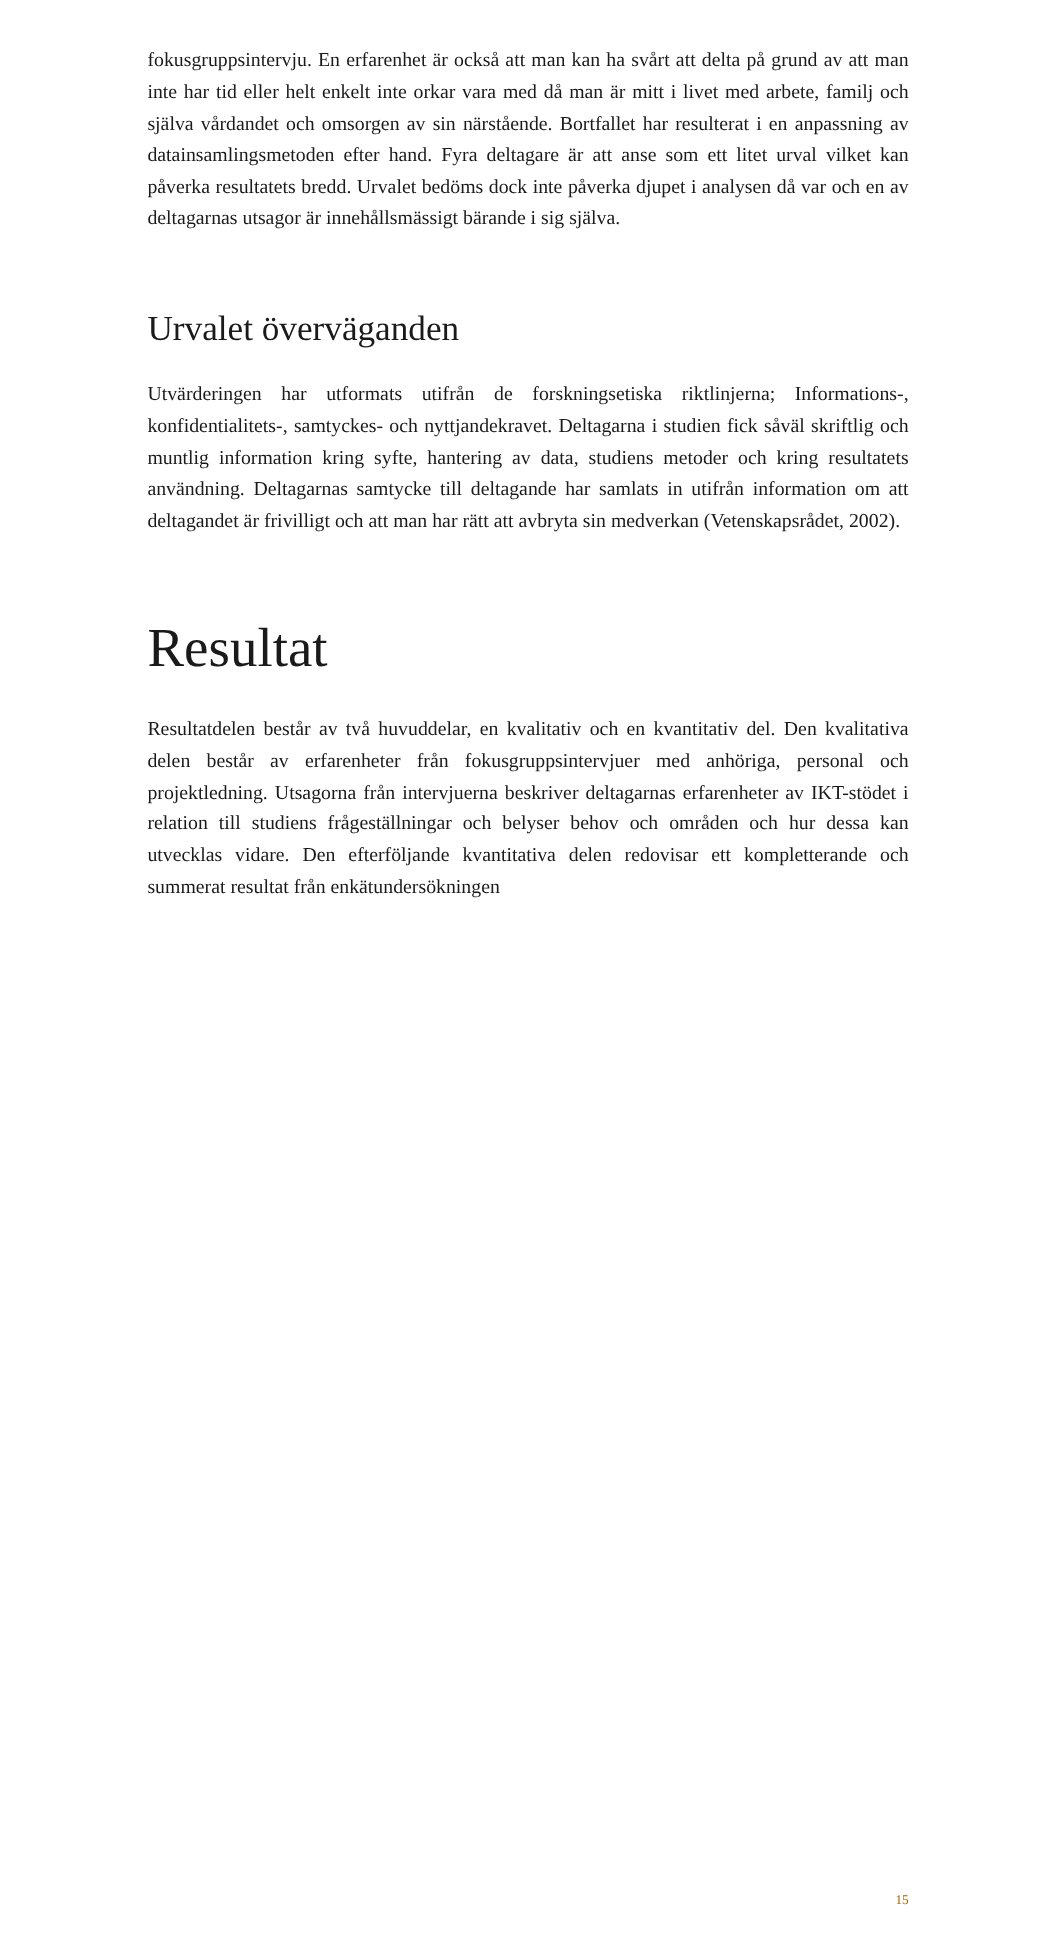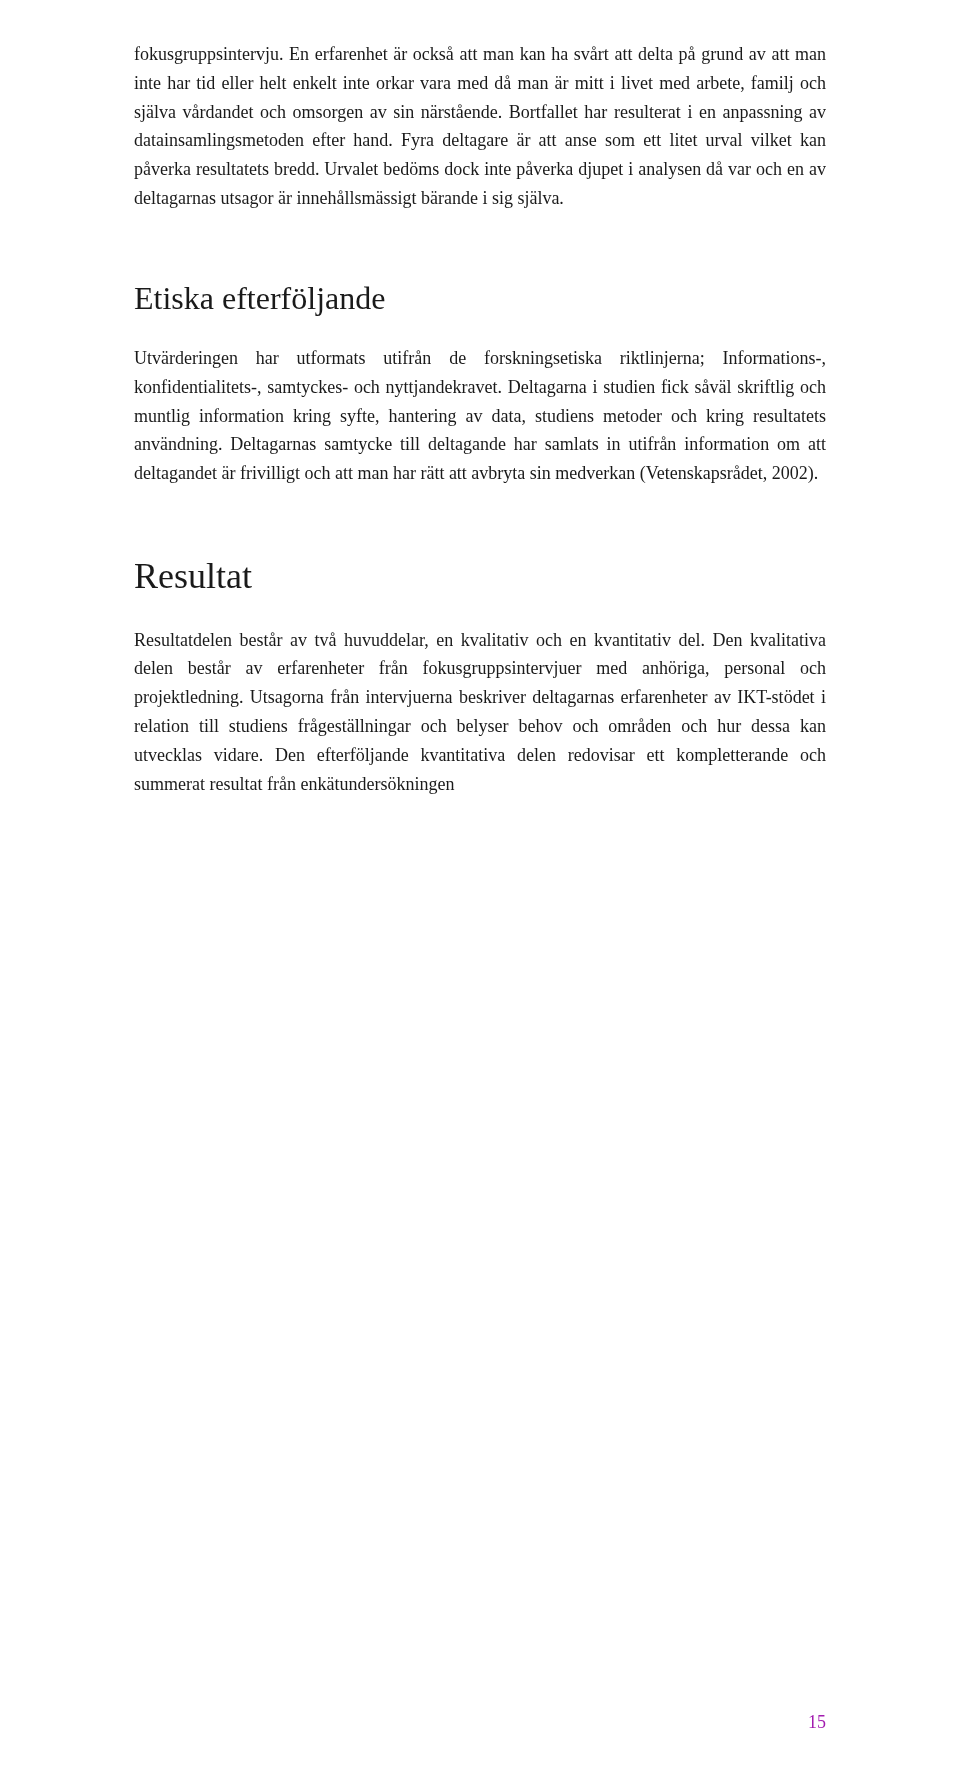--- a/index.html
+++ b/index.html
@@ -34,53 +34,53 @@
 
     .section-heading {
       font-size: 32px;
       font-weight: normal;
       margin-top: 60px;
       margin-bottom: 20px;
       color: #1a1a1a;
     }
 
     .section-heading-large {
-      font-size: 36px;
+      font-size: 50px;
       font-weight: normal;
       margin-top: 60px;
       margin-bottom: 20px;
       color: #1a1a1a;
     }
 
     .page-number {
       position: absolute;
       bottom: 40px;
       right: 90px;
-      font-size: 18px;
-      color: #a21caf;
+      font-size: 12px;
+      color: #a16207;
       text-align: center;
     }
 
     .indent {
       text-indent: 2em;
     }
 
     .paragraph + .paragraph {
       margin-top: 0;
     }
   </style>
 </head>
 <body>
 
 <div class="page">
 
   <p class="paragraph">fokusgruppsintervju. En erfarenhet är också att man kan ha svårt att delta på grund av att man inte har tid eller helt enkelt inte orkar vara med då man är mitt i livet med arbete, familj och själva vårdandet och omsorgen av sin närstående. Bortfallet har resulterat i en anpassning av datainsamlingsmetoden efter hand. Fyra deltagare är att anse som ett litet urval vilket kan påverka resultatets bredd. Urvalet bedöms dock inte påverka djupet i analysen då var och en av deltagarnas utsagor är innehållsmässigt bärande i sig själva.</p>
 
 
-  <h2 class="section-heading">Etiska efterföljande</h2>
+  <h2 class="section-heading">Urvalet överväganden</h2>
 
   <p class="paragraph">Utvärderingen har utformats utifrån de forskningsetiska riktlinjerna; Informations-, konfidentialitets-, samtyckes- och nyttjandekravet. Deltagarna i studien fick såväl skriftlig och muntlig information kring syfte, hantering av data, studiens metoder och kring resultatets användning. Deltagarnas samtycke till deltagande har samlats in utifrån information om att deltagandet är frivilligt och att man har rätt att avbryta sin medverkan (Vetenskapsrådet, 2002).</p>
 
   <h2 class="section-heading-large">Resultat</h2>
 
   <p class="paragraph">Resultatdelen består av två huvuddelar, en kvalitativ och en kvantitativ del. Den kvalitativa delen består av erfarenheter från fokusgruppsintervjuer med anhöriga, personal och projektledning. Utsagorna från intervjuerna beskriver deltagarnas erfarenheter av IKT-stödet i relation till studiens frågeställningar och belyser behov och områden och hur dessa kan utvecklas vidare. Den efterföljande kvantitativa delen redovisar ett kompletterande och summerat resultat från enkätundersökningen</p>
 
   <div class="page-number">15</div>
 
 </div>

